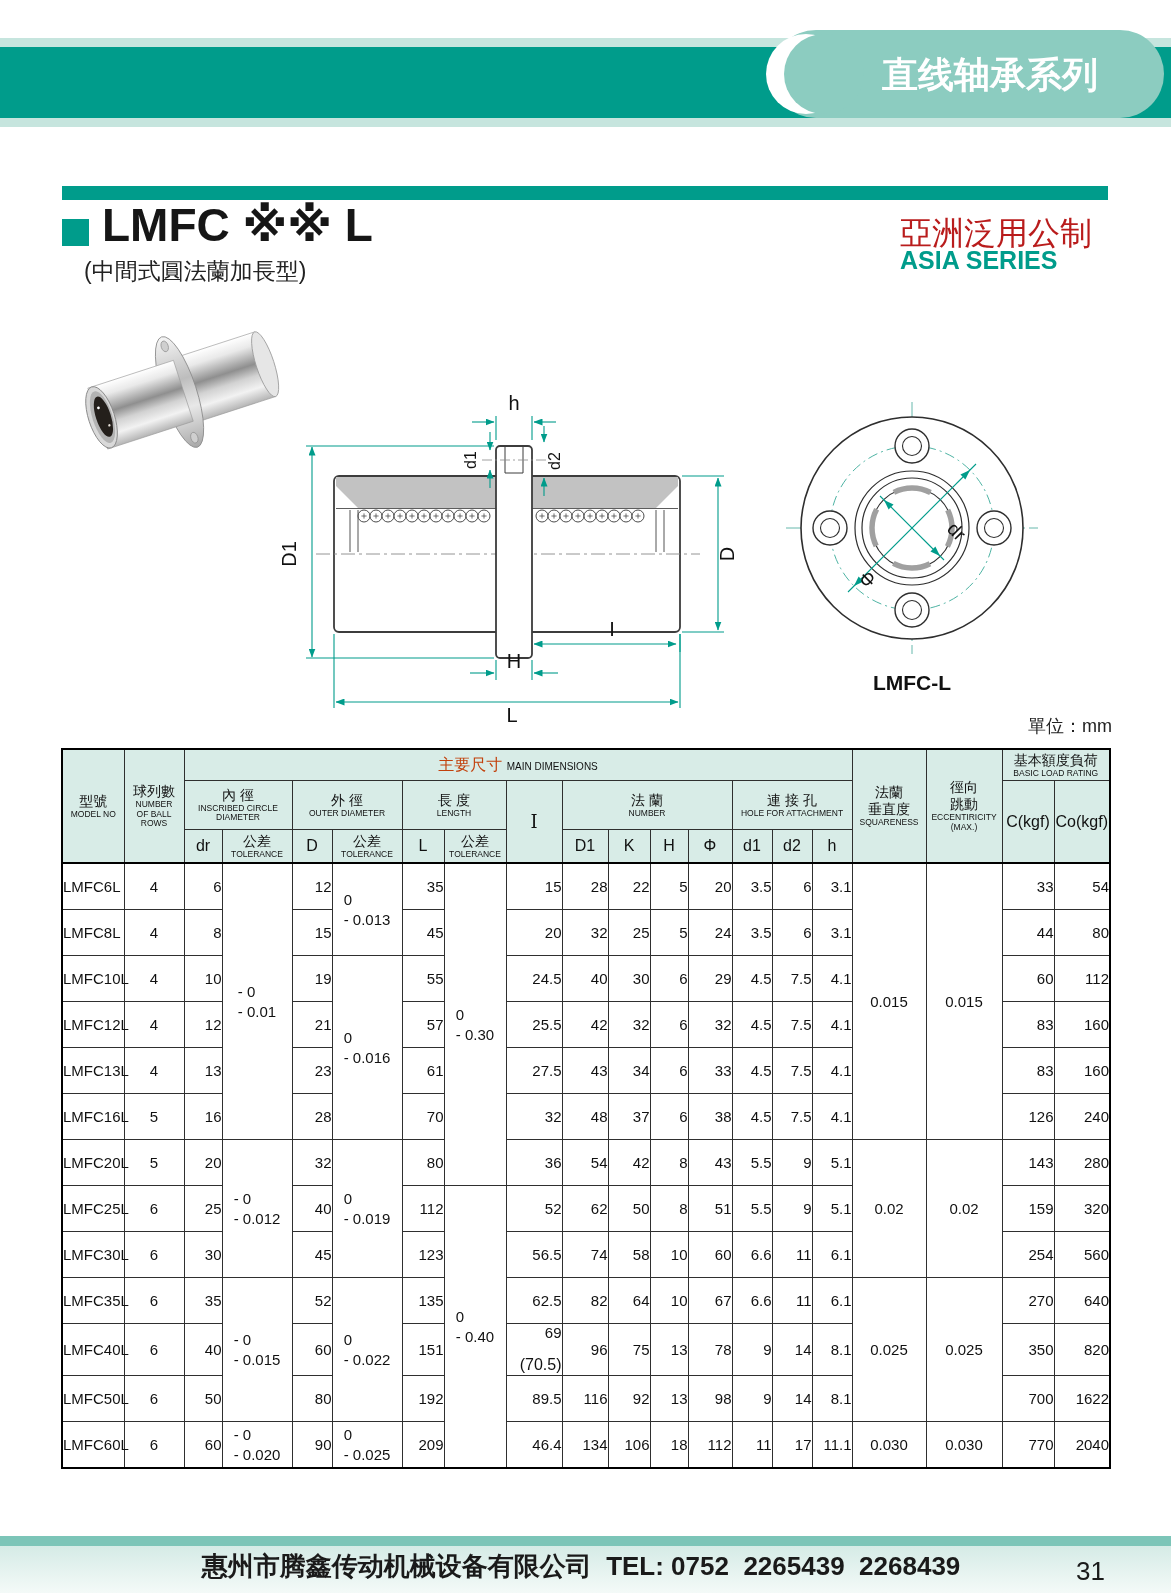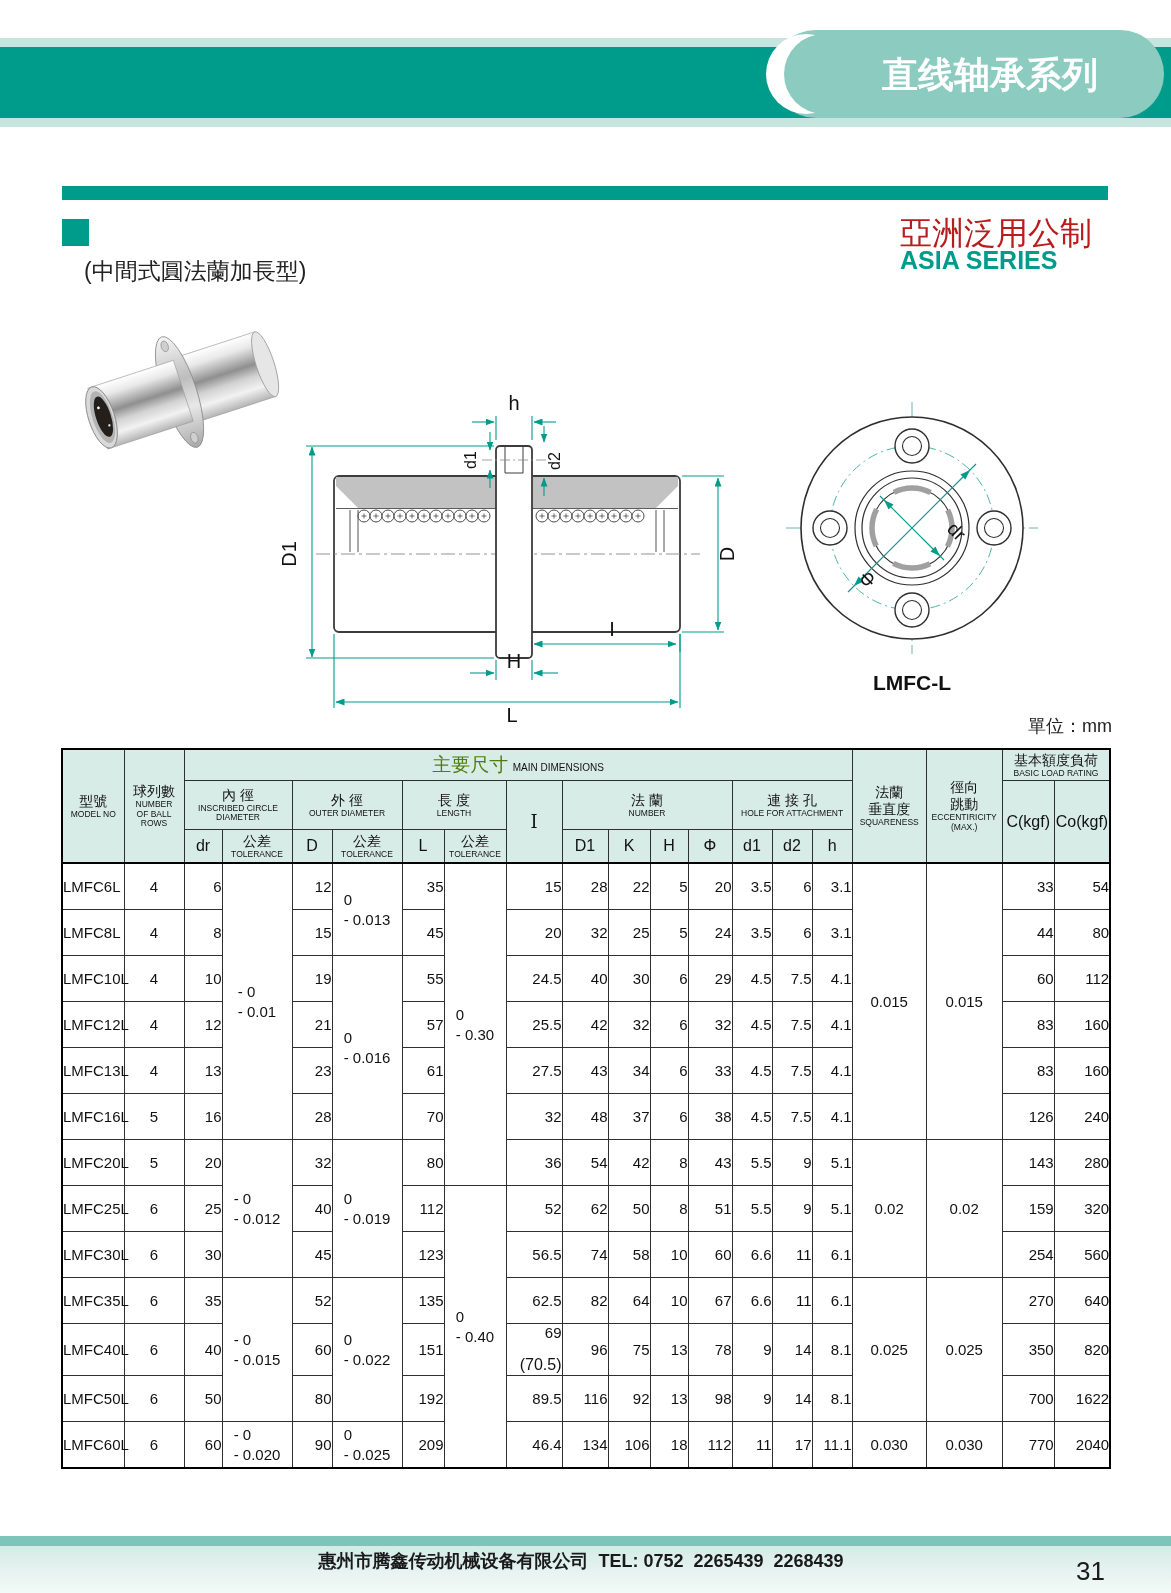--- a/index.html
+++ b/index.html
@@ -24,42 +24,42 @@
   .flange-svg{position:absolute;left:772px;top:388px;}
 
   .unit-note{position:absolute;left:900px;top:714px;width:212px;text-align:right;font-size:18px;color:#222;}
 
   
   table.spec{position:absolute;left:61px;top:748px;width:1050px;border-collapse:collapse;
              table-layout:fixed;background:#fff;border:2px solid #000;}
   table.spec th,table.spec td{border:1px solid #2f2f2f;padding:0;vertical-align:middle;}
   table.spec th{background:#d8ece7;font-weight:normal;text-align:center;}
   table.spec thead .zh{display:block;font-size:14px;line-height:1.2;color:#111;white-space:pre-line;}
-  table.spec thead .zh-inline{font-size:19px;color:#4d7c0f;}
+  table.spec thead .zh-inline{font-size:16px;color:#c2410c;}
   table.spec thead .en{display:block;font-size:8.5px;line-height:1.15;color:#111;white-space:pre-line;letter-spacing:0;}
   table.spec thead .en-inline{font-size:10px;color:#111;}
   table.spec thead .sym{font-size:16px;color:#111;}
   table.spec thead .sym-serif{font-family:"DejaVu Serif","Liberation Serif",serif;font-size:18px;color:#111;}
   tr.h1 th{height:30px;} tr.h2 th{height:48px;} tr.h3 th{height:32px;}
   table.spec tbody td{height:45px;font-size:15px;color:#111;}
   td.c-num{text-align:right;padding-right:6px;}
   td.c-model{text-align:left;padding-left:5px;font-size:14px;}
   td.c-center{text-align:center;}
   td.c-tol{text-align:center;}
   td.c-tol .tol-inner{display:inline-block;text-align:left;white-space:pre-line;font-size:15px;line-height:1.3;}
   td.c-mid{text-align:center;}
   .i-sub{font-size:16px;line-height:1;padding-bottom:2px;margin-top:16px;}
   table.spec tbody tr:first-child td{border-top:2px solid #000;}
 
   
   .footer-strip{position:absolute;left:0;top:1536px;width:1171px;height:10px;background:#7cc5b8;}
   .footer-grad{position:absolute;left:0;top:1546px;width:1171px;height:47px;
                background:linear-gradient(#d5ebe6,#f4faf8);}
   .footer-text{position:absolute;left:0;top:1549px;width:1162px;text-align:center;
-               font-size:18px;font-weight:bold;color:#1a1a1a;white-space:pre;}
+               font-size:26px;font-weight:bold;color:#1a1a1a;white-space:pre;}
   .page-number{position:absolute;left:1076px;top:1556px;font-size:26px;color:#1a1a1a;}
 
   svg text{font-family:"Liberation Sans","DejaVu Sans",sans-serif;}
 </style>
 </head>
 <body>
 
 <div class="page">
 
   <svg class="band" width="1171" height="128" viewBox="0 0 1171 128">
@@ -67,20 +67,21 @@
     <rect x="0" y="47" width="1171" height="71" fill="#009c8b"></rect>
     <rect x="0" y="118" width="1171" height="9" fill="#c6e5de"></rect>
     <rect x="772" y="30" width="392" height="88" rx="44" fill="#8cccc0"></rect>
     <circle cx="806" cy="74" r="40" fill="#ffffff"></circle>
     <circle cx="824" cy="74" r="40" fill="#8cccc0"></circle>
     <text x="990" y="87" text-anchor="middle" font-size="36" font-weight="bold" fill="#ffffff">直线轴承系列</text>
   </svg>
 
   <div class="title-rule"></div>
   <div class="model-bullet"></div>
+  <div class="model-heading">LMFC ※※ L</div>
   <div class="model-sub">(中間式圓法蘭加長型)</div>
   <div class="region-zh">亞洲泛用公制</div>
   <div class="region-en">ASIA SERIES</div>
 
   <svg class="photo-svg" width="256" height="180" viewBox="0 0 256 180">
     <defs>
       <linearGradient id="met1" x1="0" y1="0" x2="0" y2="1">
         <stop offset="0" stop-color="#ffffff"></stop>
           <stop offset="0.18" stop-color="#e9e9e9"></stop>
         <stop offset="0.45" stop-color="#8f8f8f"></stop>

